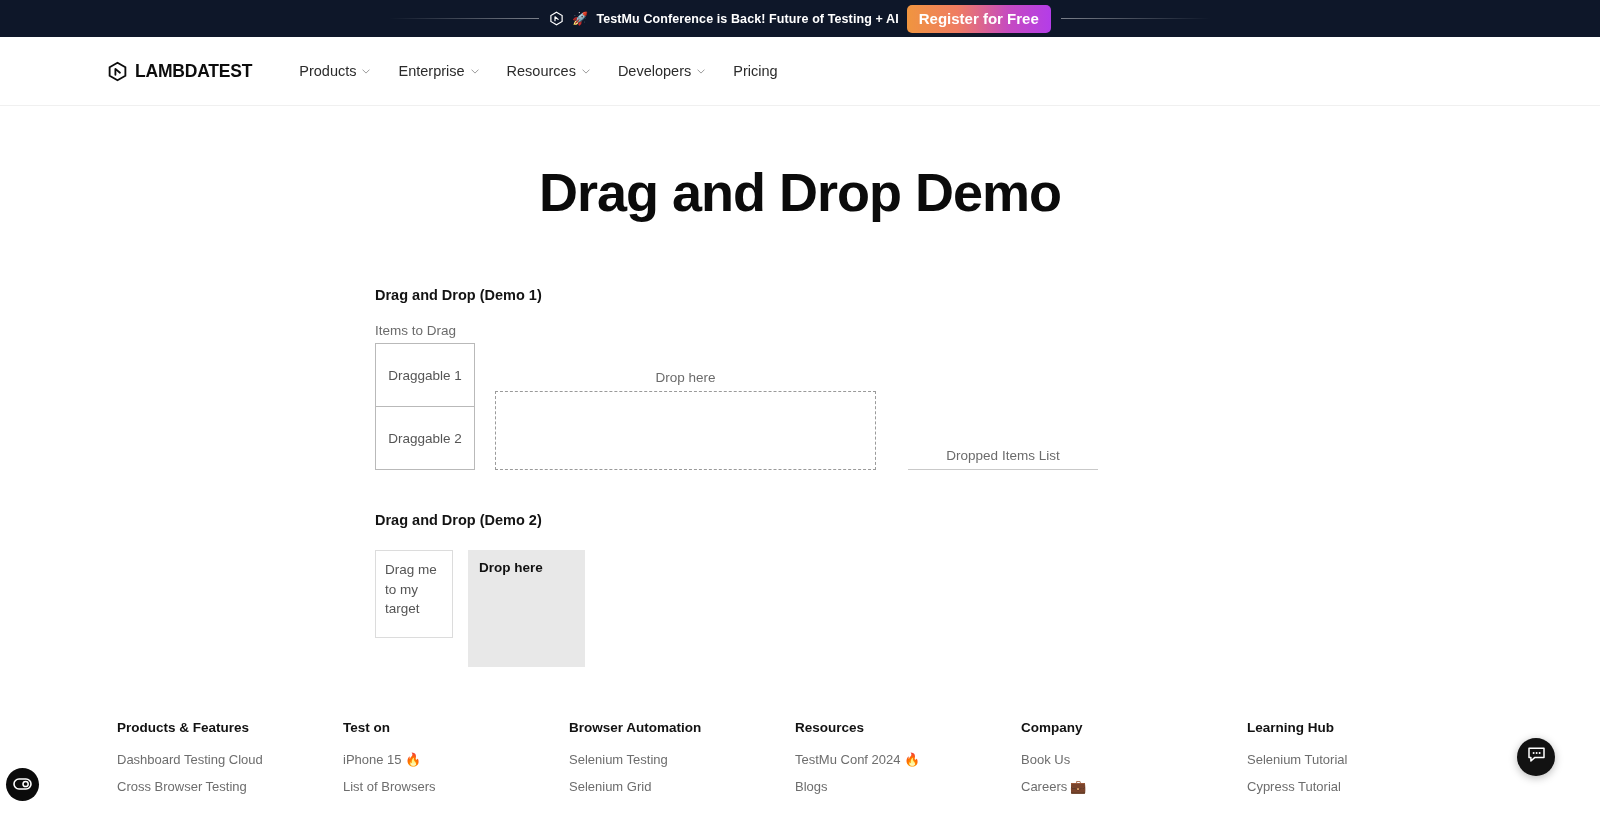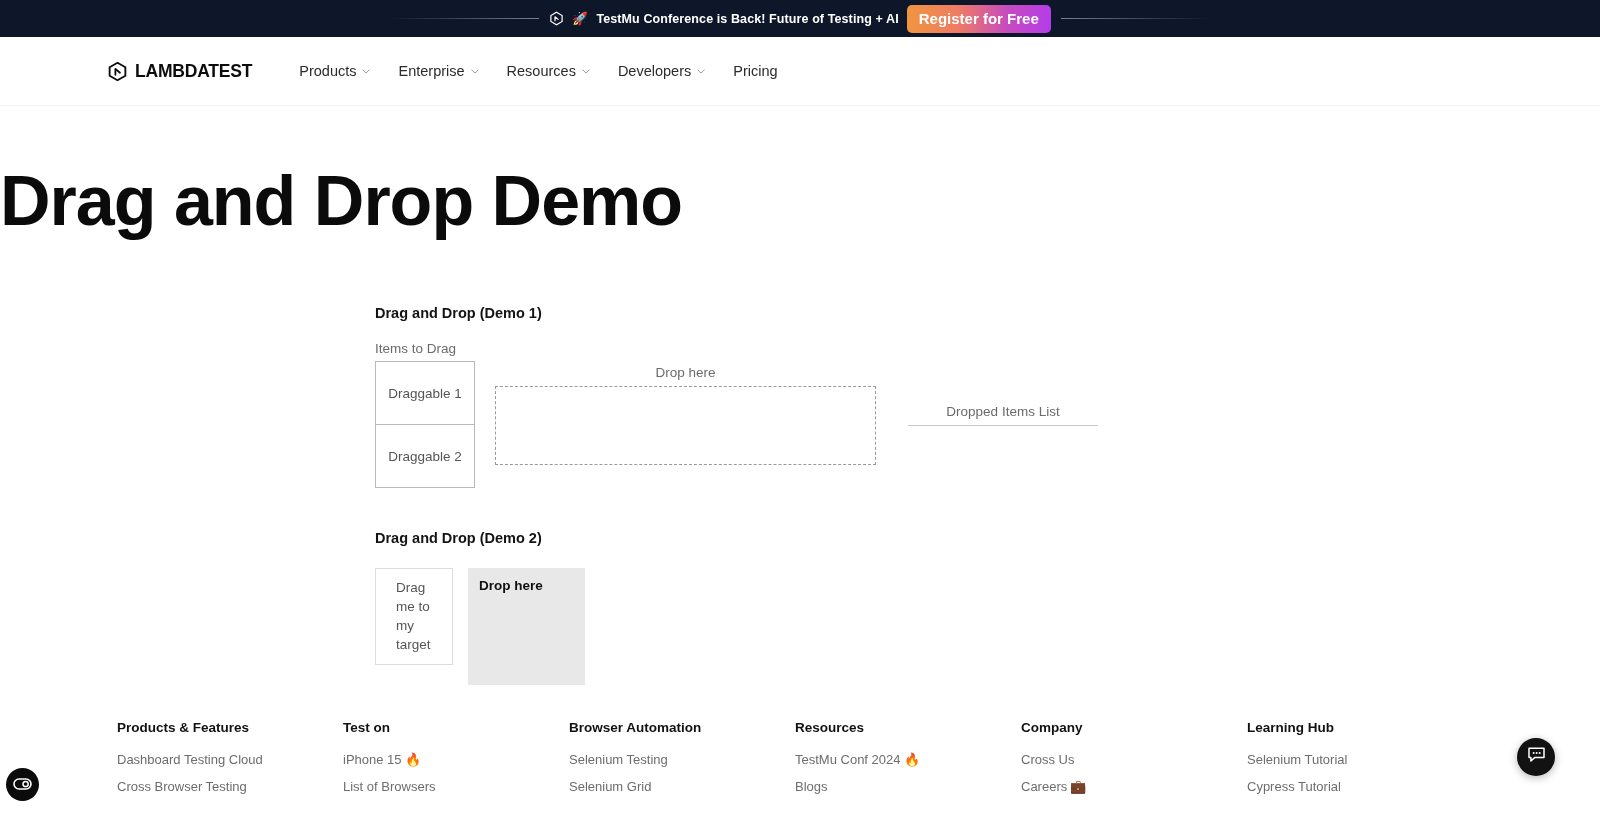--- a/index.html
+++ b/index.html
@@ -82,39 +82,39 @@
     cursor:pointer; border:none;
     padding:11px 20px; border-radius:5px;
     font-family:inherit;
     font-size:14.5px; font-weight:700; color:#ffffff;
     background:linear-gradient(95deg,#3B3BEC 0%,#5A2FE0 45%,#A61FD4 100%);
     white-space:nowrap;
   }
 
   
   .page-title {
-    text-align:left;
-    font-size:70px; font-weight:800; letter-spacing:-1px;
+    text-align:center;
+    font-size:54px; font-weight:800; letter-spacing:-1px;
     color:#0b0b0b;
     margin:57px 0 0;
     line-height:1.1;
   }
 
   
   .content { padding-left:375px; }
   .demo-heading {
     font-size:14.5px; font-weight:700; color:#141414;
     margin:0;
   }
   .demo1 { margin-top:65px; }
 
   .d1-grid {
     margin-top:20px;
     display:flex;
-    align-items:center;
+    align-items:flex-end;
   }
   .col-label {
     font-size:13.5px; color:#6b6b6b;
     margin-bottom:6px; display:block;
   }
   .col-items { width:100px; }
   .drag-item {
     width:100px; height:64px;
     border:1px solid #b9b9b9;
     background:#ffffff;
@@ -133,21 +133,21 @@
   .col-list .col-label { text-align:center; }
   .list-rule { height:1px; background:#c9c9c9; }
   .dropped-list { margin:0; padding:0; list-style:none; }
 
   .demo2 { margin-top:42px; }
   .d2-grid { margin-top:22px; display:flex; align-items:flex-start; }
   .drag-me {
     width:78px; min-height:88px;
     border:1px solid #dcdcdc;
     background:#ffffff;
-    padding:9px 20px;
+    padding:9px 9px;
     font-size:13.5px; color:#555555; line-height:1.42;
     cursor:grab;
   }
   .drop-target {
     width:117px; height:117px;
     background:#e8e8e8;
     margin-left:15px;
     padding:10px 11px;
     font-size:13.5px; font-weight:700; color:#111111;
   }
@@ -322,21 +322,21 @@
     </div>
 
     <div class="fcol">
       <h3 class="fcol-title">Resources</h3>
       <a class="flink">TestMu Conf 2024 🔥</a>
       <a class="flink">Blogs</a>
     </div>
 
     <div class="fcol">
       <h3 class="fcol-title">Company</h3>
-      <a class="flink">Cross Us</a>
+      <a class="flink">Book Us</a>
       <a class="flink">Careers 💼</a>
     </div>
 
     <div class="fcol">
       <h3 class="fcol-title">Learning Hub</h3>
       <a class="flink">Selenium Tutorial</a>
       <a class="flink">Cypress Tutorial</a>
     </div>
 
   </div>

